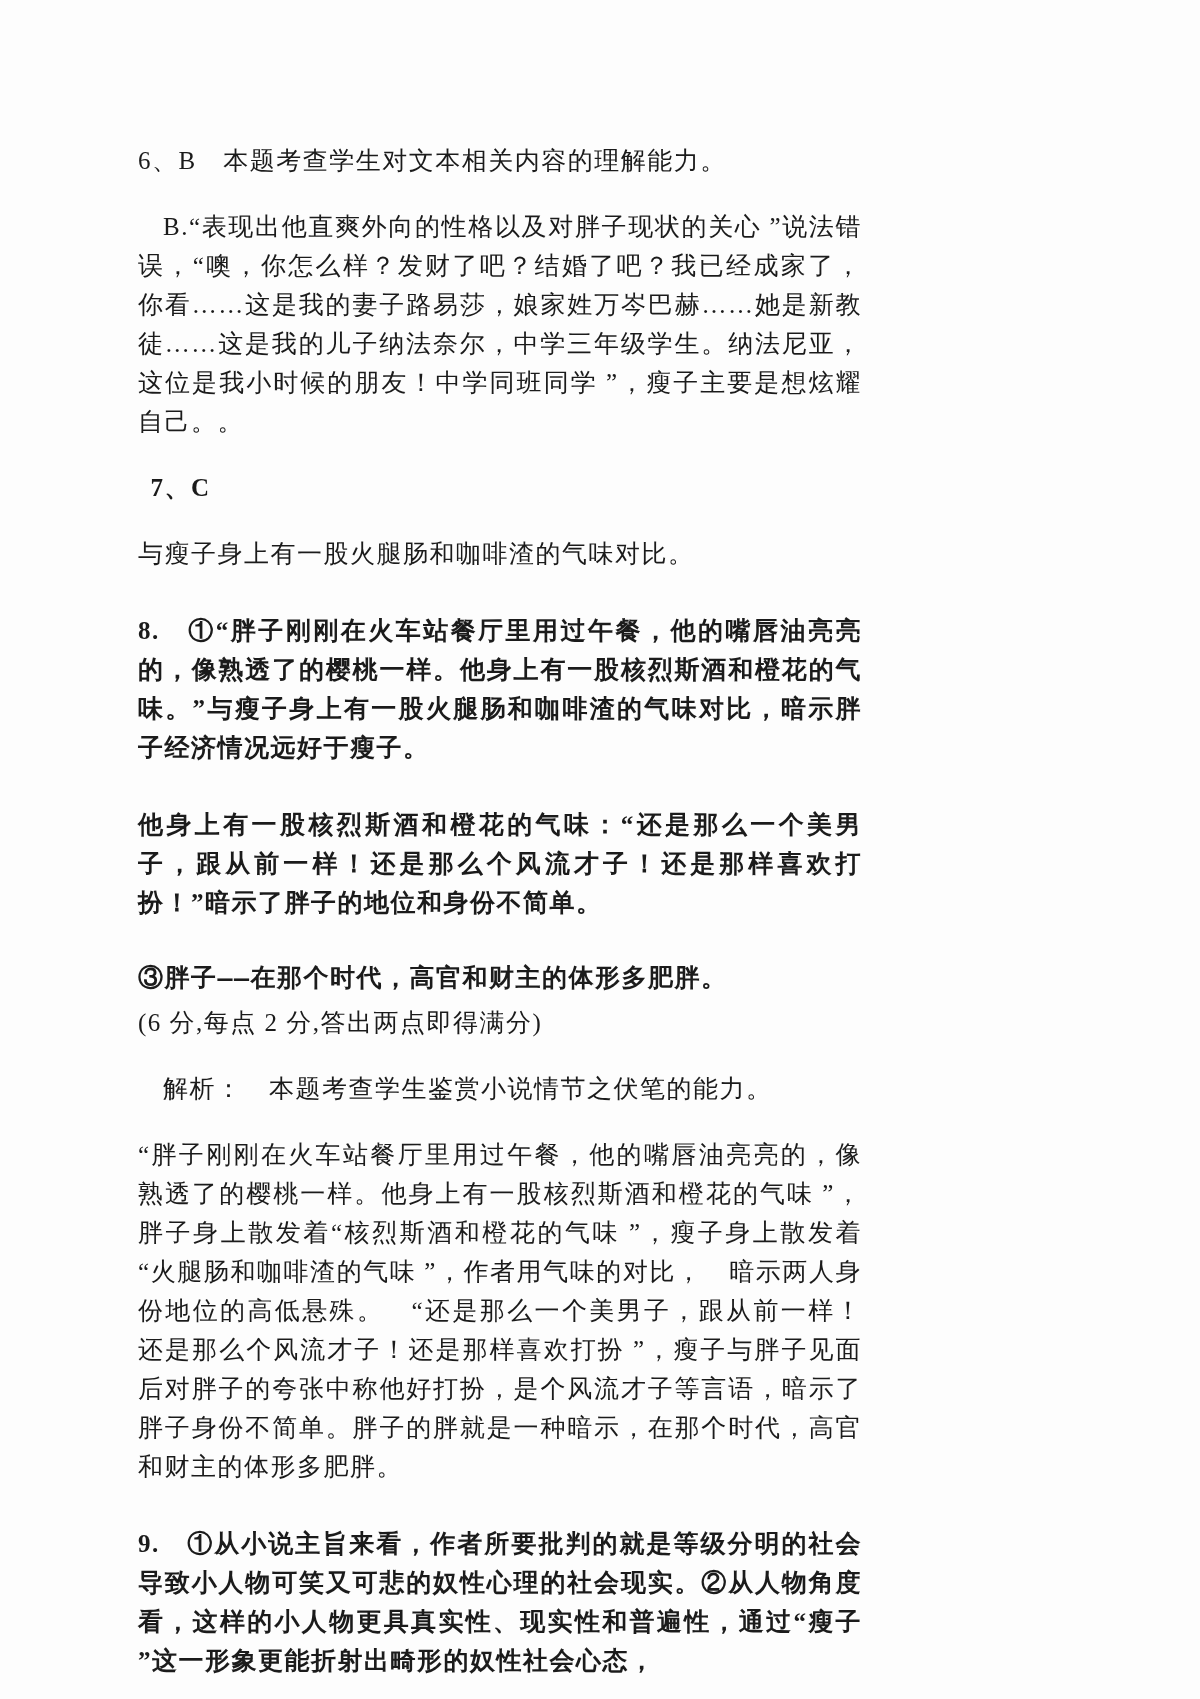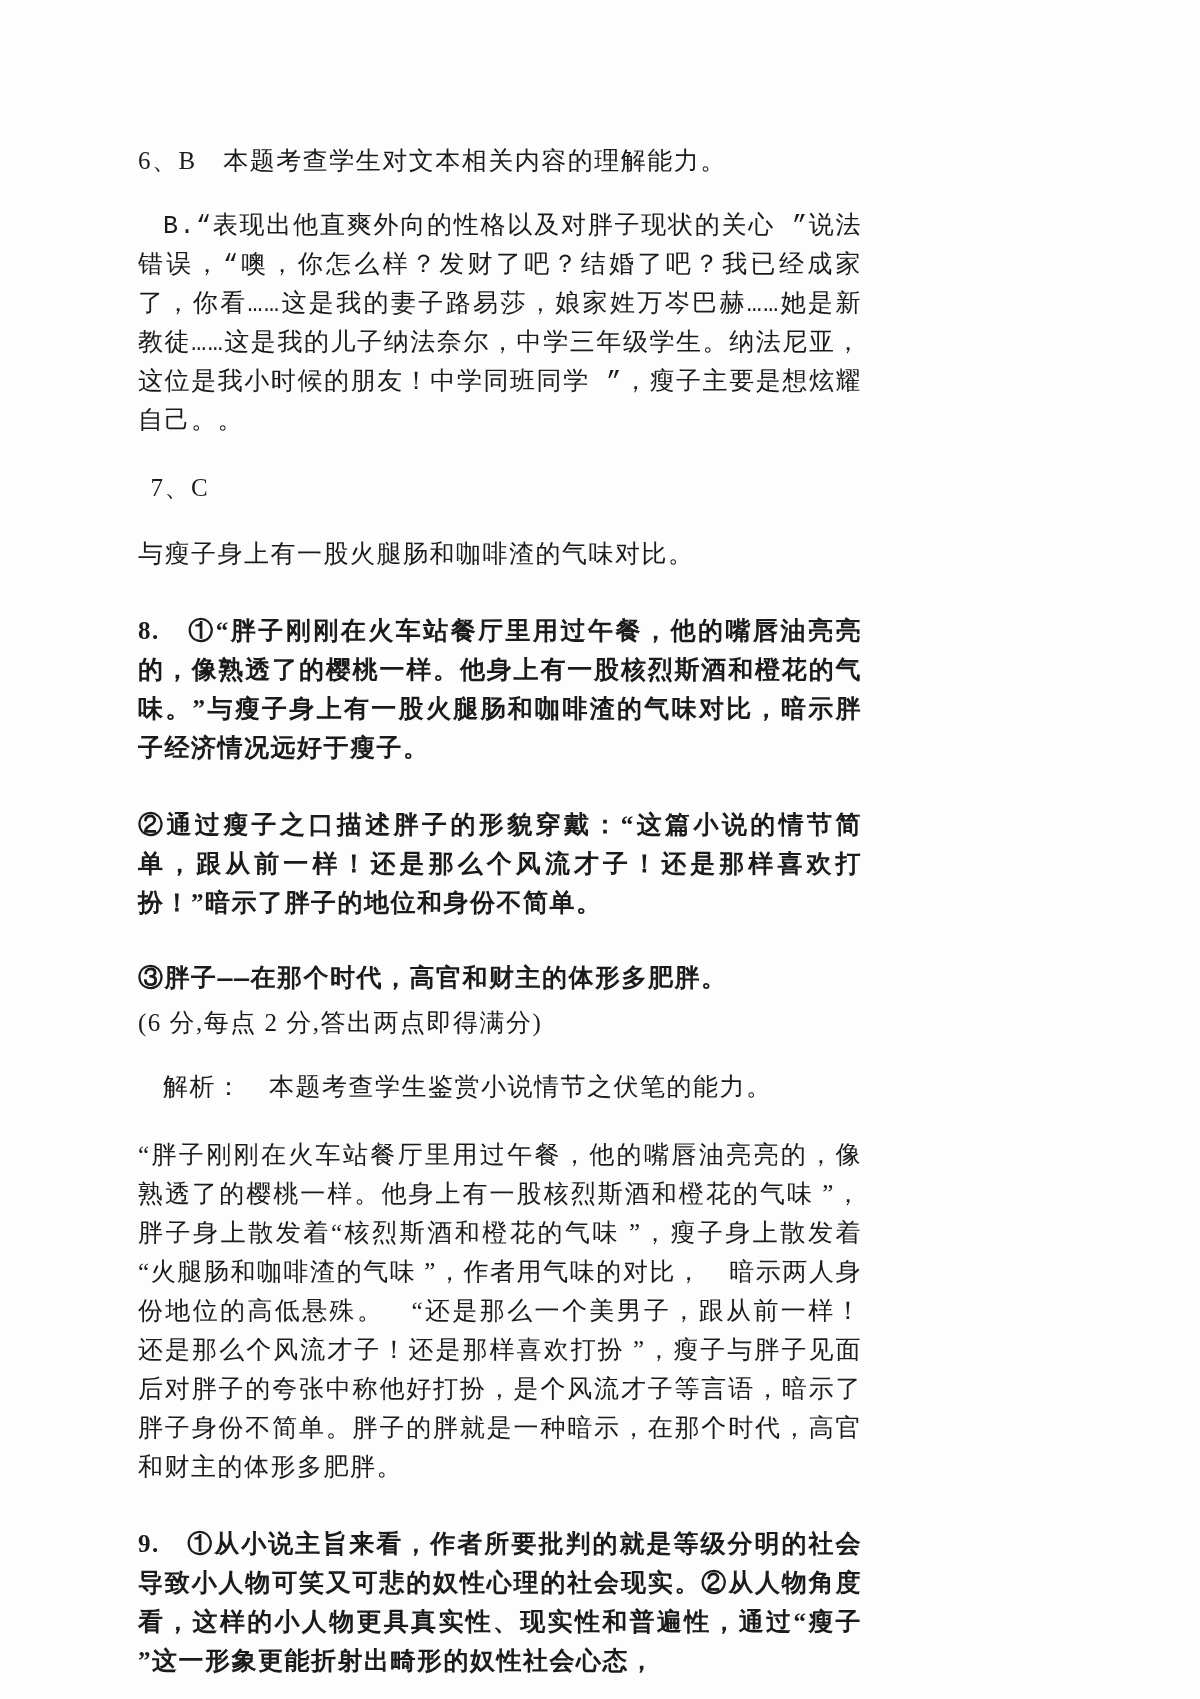--- a/index.html
+++ b/index.html
@@ -26,24 +26,24 @@
     line-height: 39px;
     letter-spacing: 1.5px;
     margin: 0 0 27px 0;
     text-align: justify;
   }
   .para.bold {
     font-weight: bold;
   }
   .para.ti1 {
     text-indent: 1em;
-    font-family: Liberation Mono, monospace;
   }
   .para.ti05 {
     text-indent: 0.5em;
+    font-weight: bold;
   }
   .para.tight {
     margin-bottom: 4px;
     font-family: Liberation Mono, monospace;
   }
   .para.gap-top {
     margin-top: 38px;
   }
 </style>
 </head>
@@ -55,21 +55,21 @@
 
   <p class="para ti1">B.“表现出他直爽外向的性格以及对胖子现状的关心 ”说法错误，“噢，你怎么样？发财了吧？结婚了吧？我已经成家了，你看……这是我的妻子路易莎，娘家姓万岑巴赫……她是新教徒……这是我的儿子纳法奈尔，中学三年级学生。纳法尼亚，这位是我小时候的朋友！中学同班同学 ”，瘦子主要是想炫耀自己。。</p>
 
   <p class="para ti05">7、C</p>
 
   <p class="para">与瘦子身上有一股火腿肠和咖啡渣的气味对比。</p>
 
 
   <p class="para bold gap-top">8.　①“胖子刚刚在火车站餐厅里用过午餐，他的嘴唇油亮亮的，像熟透了的樱桃一样。他身上有一股核烈斯酒和橙花的气味。”与瘦子身上有一股火腿肠和咖啡渣的气味对比，暗示胖子经济情况远好于瘦子。</p>
 
-  <p class="para bold gap-top">②通过瘦子之口描述胖子的形貌穿戴：“这篇小说的情节简单，跟从前一样！还是那么个风流才子！还是那样喜欢打扮！”暗示了胖子的地位和身份不简单。</p>
+  <p class="para bold gap-top">他身上有一股核烈斯酒和橙花的气味：“还是那么一个美男子，跟从前一样！还是那么个风流才子！还是那样喜欢打扮！”暗示了胖子的地位和身份不简单。</p>
 
   <p class="para bold tight gap-top">③胖子——在那个时代，高官和财主的体形多肥胖。</p>
 
   <p class="para">(6 分,每点 2 分,答出两点即得满分)</p>
 
   <p class="para ti1">解析：　本题考查学生鉴赏小说情节之伏笔的能力。</p>
 
   <p class="para">“胖子刚刚在火车站餐厅里用过午餐，他的嘴唇油亮亮的，像熟透了的樱桃一样。他身上有一股核烈斯酒和橙花的气味 ”，胖子身上散发着“核烈斯酒和橙花的气味 ”，瘦子身上散发着“火腿肠和咖啡渣的气味 ”，作者用气味的对比，　暗示两人身份地位的高低悬殊。　“还是那么一个美男子，跟从前一样！还是那么个风流才子！还是那样喜欢打扮 ”，瘦子与胖子见面后对胖子的夸张中称他好打扮，是个风流才子等言语，暗示了胖子身份不简单。胖子的胖就是一种暗示，在那个时代，高官和财主的体形多肥胖。</p>
 
 

